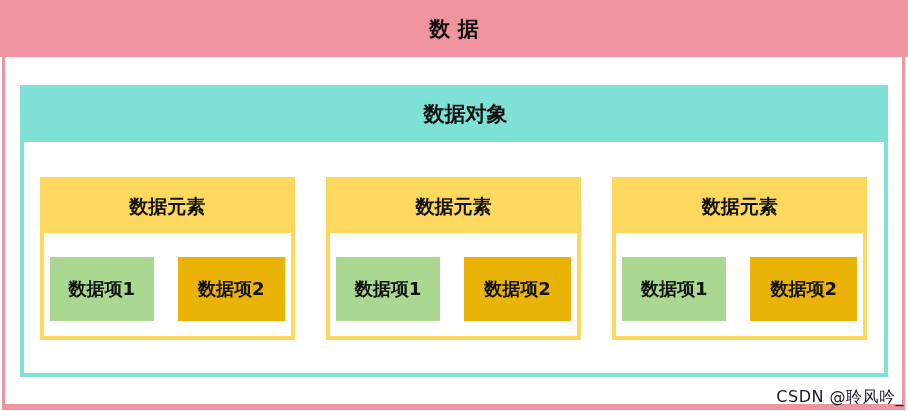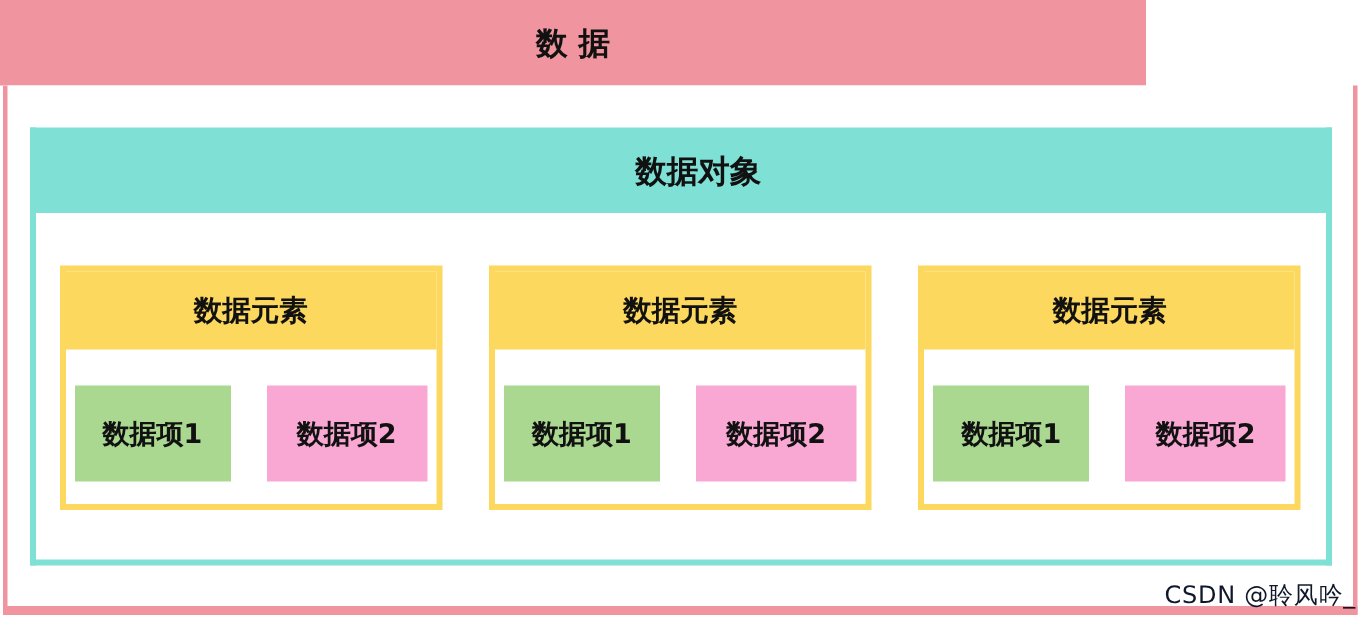--- a/index.html
+++ b/index.html
@@ -9,21 +9,21 @@
     position: relative;
     background: #ffffff;
     font-family: "DejaVu Sans", "Liberation Sans", sans-serif;
     color: #000;
     overflow: hidden;
   }
 
   
   .top-bar {
     position: absolute; left: 0; top: 0;
-    width: 764px; height: 57px;
+    width: 908px; height: 57px;
     background: #f0949f;
     display: flex; align-items: center; justify-content: center;
     font-size: 21px; font-weight: bold; color: #111;
   }
 
   
   .outer-box {
     position: absolute; left: 2px; top: 57px;
     width: 903px; height: 353px;
     border-left: 3px solid #f0949f;
@@ -74,21 +74,21 @@
     padding-top: 24px;
   }
 
   
   .item {
     height: 64px;
     display: flex; align-items: center; justify-content: center;
     font-size: 18px; font-weight: bold; color: #111;
   }
   .item-green  { width: 104px; background: #aad890; }
-  .item-orange { width: 107px; background: #f9a8d4; }
+  .item-orange { width: 107px; background: #eab308; }
 
   
   .watermark {
     position: absolute; right: 4px; bottom: 3px;
     font-size: 16px;
     color: #0f172a;
     z-index: 5;
     letter-spacing: 0.5px;
   }
 </style>

